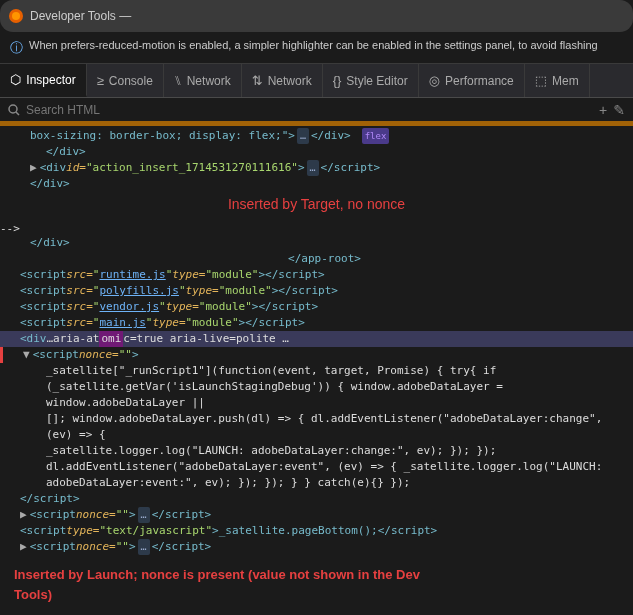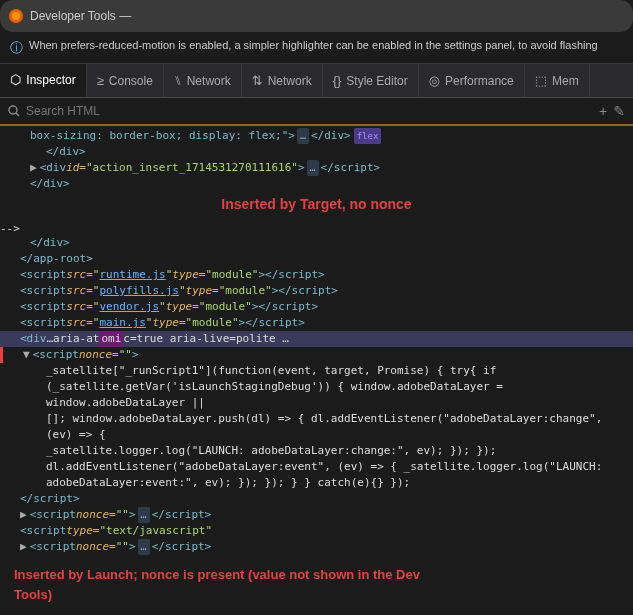--- a/index.html
+++ b/index.html
@@ -75,21 +75,21 @@
     .tab .tab-icon {
       font-size: 13px;
     }
 
     
     .search-bar {
       background: #1b1b1b;
       display: flex;
       align-items: center;
       padding: 4px 8px;
-      border-bottom: 2px solid #a16207;
+      border-bottom: 5px solid #a16207;
       gap: 6px;
       height: 28px;
     }
     .search-bar input {
       background: transparent;
       border: none;
       outline: none;
       color: #ccc;
       font-size: 12px;
       flex: 1;
@@ -132,28 +132,28 @@
     .comment { color: #777; }
     .text-content { color: #ddd; }
     .link-text { color: #6eb3f7; text-decoration: underline; }
     .arrow { color: #aaa; margin-right: 3px; cursor: pointer; }
     .flex-badge {
       background: #4a3a8a;
       color: #b088f7;
       font-size: 9px;
       padding: 0 3px;
       border-radius: 2px;
-      margin-left: 3px;
+      margin-left: 11px;
     }
 
     
     .annotation {
       color: #e64040;
       font-size: 14px;
-      font-weight: bold;
+      font-weight: normal;
       text-align: center;
       padding: 4px 10px;
       font-family: -apple-system, sans-serif;
     }
 
     
     .bottom-annotation {
       color: #e64040;
       font-size: 13px;
       font-weight: bold;
@@ -276,21 +276,21 @@
   <div style="height:6px;"></div>
 
    --&gt;
 
   
   <div class="code-line indent-1">
     <span class="tag">&lt;/div&gt;</span>
   </div>
 
   
-  <div class="code-line" style="padding-left:20px;">
+  <div class="code-line" style="padding-left:20px;justify-content:center;">
     <span class="tag">&lt;/app-root&gt;</span>
   </div>
 
   
   <div class="code-line" style="padding-left:20px;">
     <span class="tag">&lt;script </span>
     <span class="attr-name">src=</span>
     <span class="attr-value">"<span class="link-text">runtime.js</span>"</span>
     <span class="attr-name"> type=</span>
     <span class="attr-value">"module"</span>
@@ -386,20 +386,21 @@
     <span class="tag">&gt;</span>
     <span class="ellipsis">…</span>
     <span class="tag">&lt;/script&gt;</span>
   </div>
 
   
   <div class="code-line" style="padding-left:20px;">
     <span class="tag">&lt;script </span>
     <span class="attr-name">type=</span>
     <span class="attr-value">"text/javascript"</span>
+    <span class="tag">&gt;_satellite.pageBottom();&lt;/script&gt;</span>
   </div>
 
   
   <div class="code-line" style="padding-left:20px;">
     <span class="arrow">▶</span>
     <span class="tag">&lt;script </span>
     <span class="attr-name">nonce=</span>
     <span class="attr-value">""</span>
     <span class="tag">&gt;</span>
     <span class="ellipsis">…</span>

